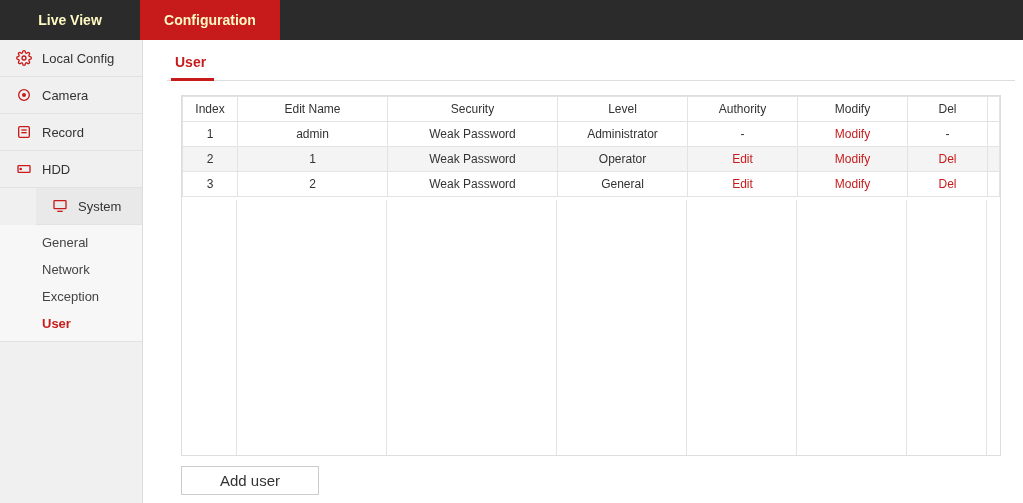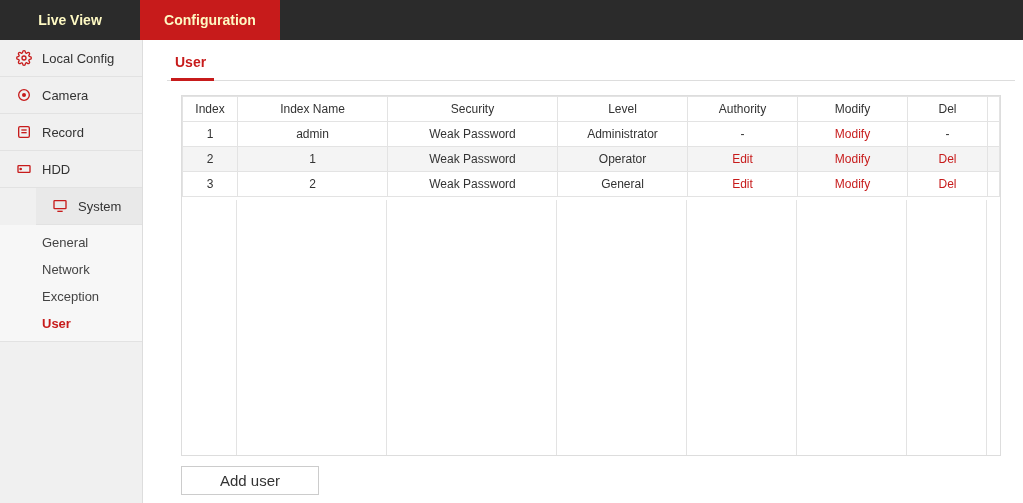--- a/index.html
+++ b/index.html
@@ -266,21 +266,21 @@
             <col style="width: 170px;">
             <col style="width: 130px;">
             <col style="width: 110px;">
             <col style="width: 110px;">
             <col style="width: 80px;">
             <col style="width: 12px;">
           </colgroup>
         <thead>
           <tr>
             <th>Index</th>
-            <th>Index Name</th>
+            <th>Edit Name</th>
             <th>Security</th>
             <th>Level</th>
             <th>Authority</th>
             <th>Modify</th>
             <th>Del</th>
             <th></th>
           </tr>
         </thead>
         <tbody id="user-tbody">
             <tr>

